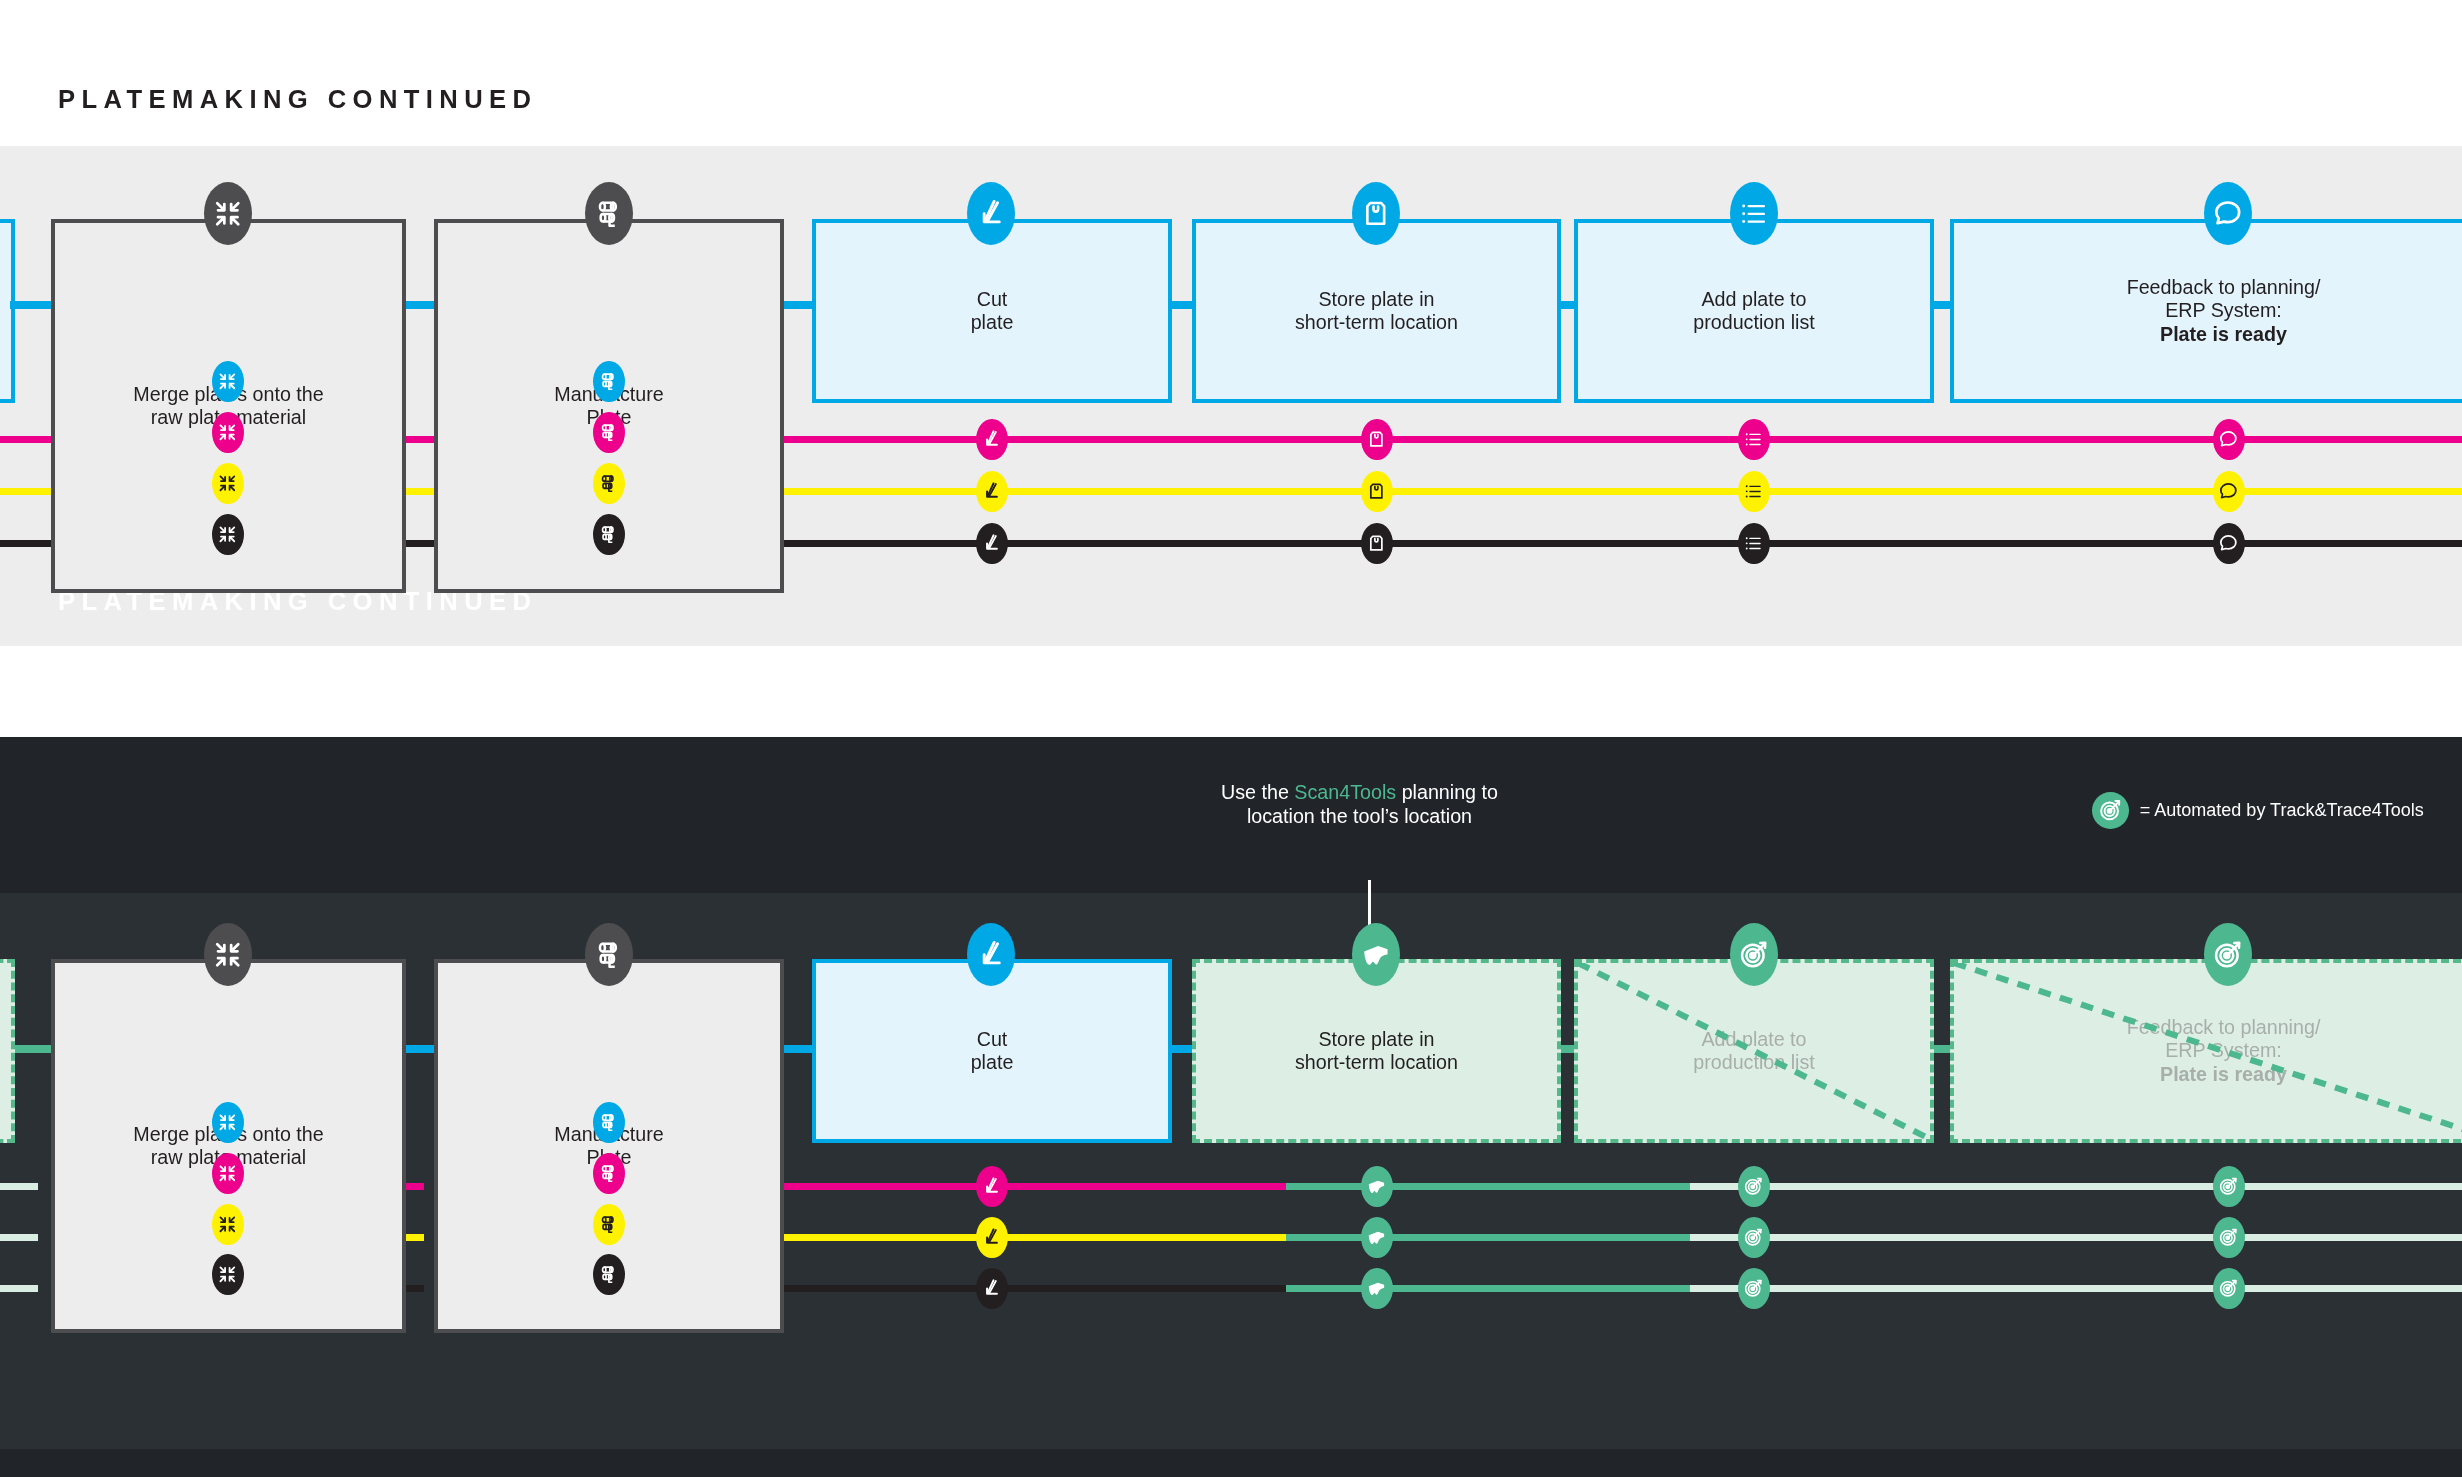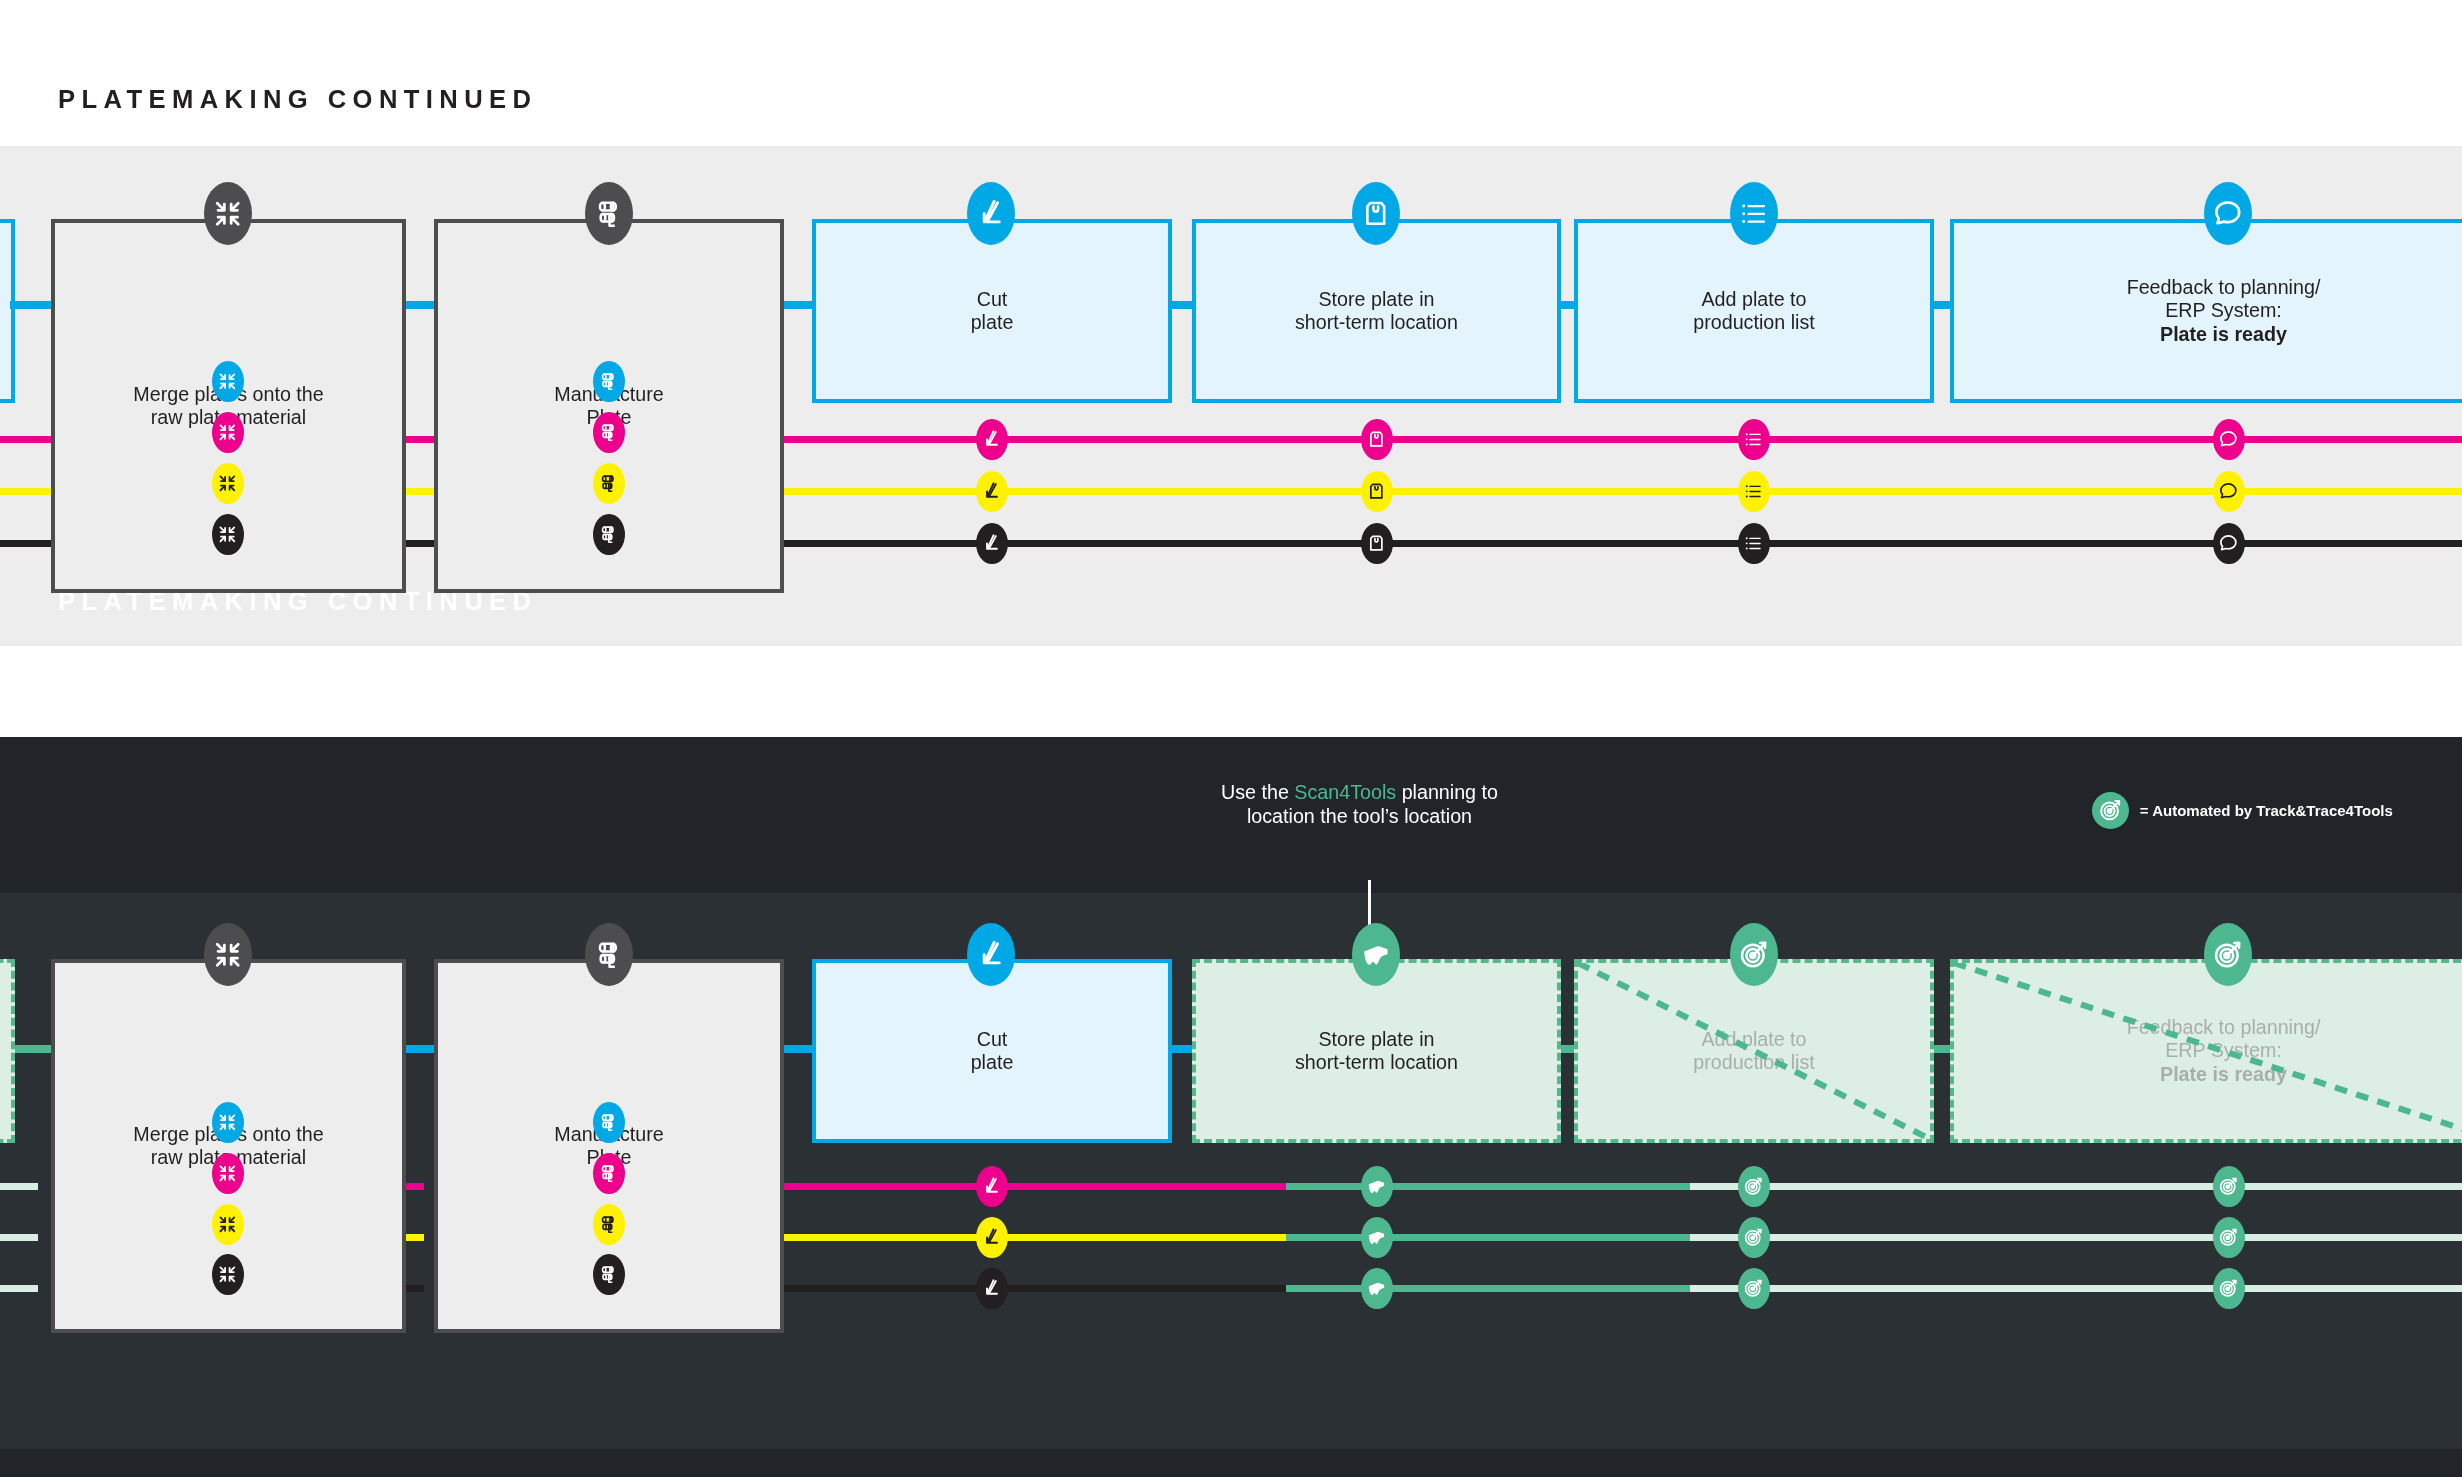--- a/index.html
+++ b/index.html
@@ -44,21 +44,21 @@
           border-radius:50%; }
   .pill svg { display:block; }
 
   
   #callout { position:absolute; text-align:center; color:#ffffff; font-size:19.7px; line-height:1.24;
              white-space:nowrap; }
   #callout .hl { color:#4DB890; }
   #callout-stem { position:absolute; width:2.5px; background:#ffffff; }
   
   #legend { position:absolute; display:flex; align-items:center; gap:10.8px; }
-  #legend .legend-text { color:#ffffff; font-size:15px; white-space:nowrap;font-weight:bold; }
+  #legend .legend-text { color:#ffffff; font-size:18px; white-space:nowrap; }
 </style>
 </head>
 <body>
 
 <div id="stage">
 
   <div id="top-section">
     <div id="top-panel"></div>
     <div class="section-title" id="top-title">PLATEMAKING CONTINUED</div>
   </div>

